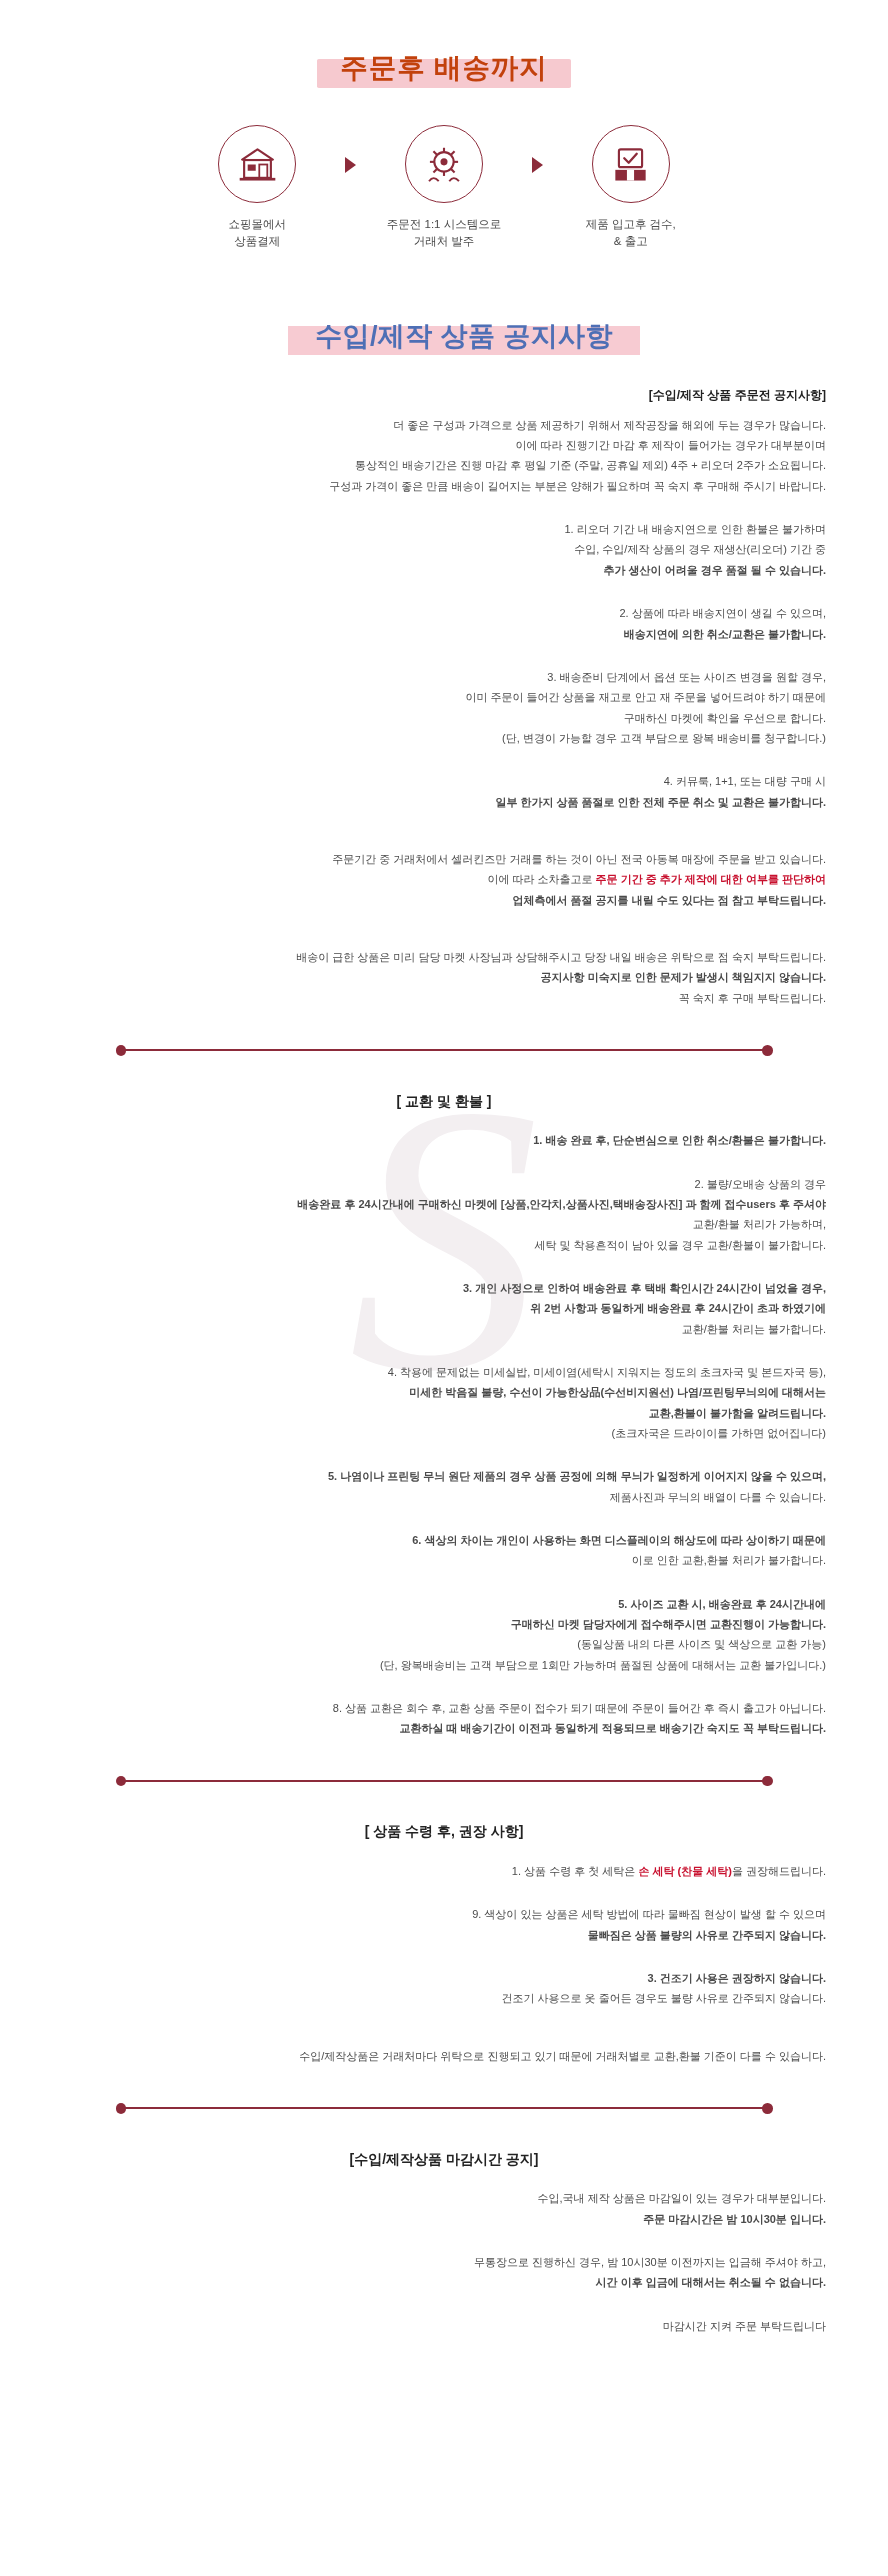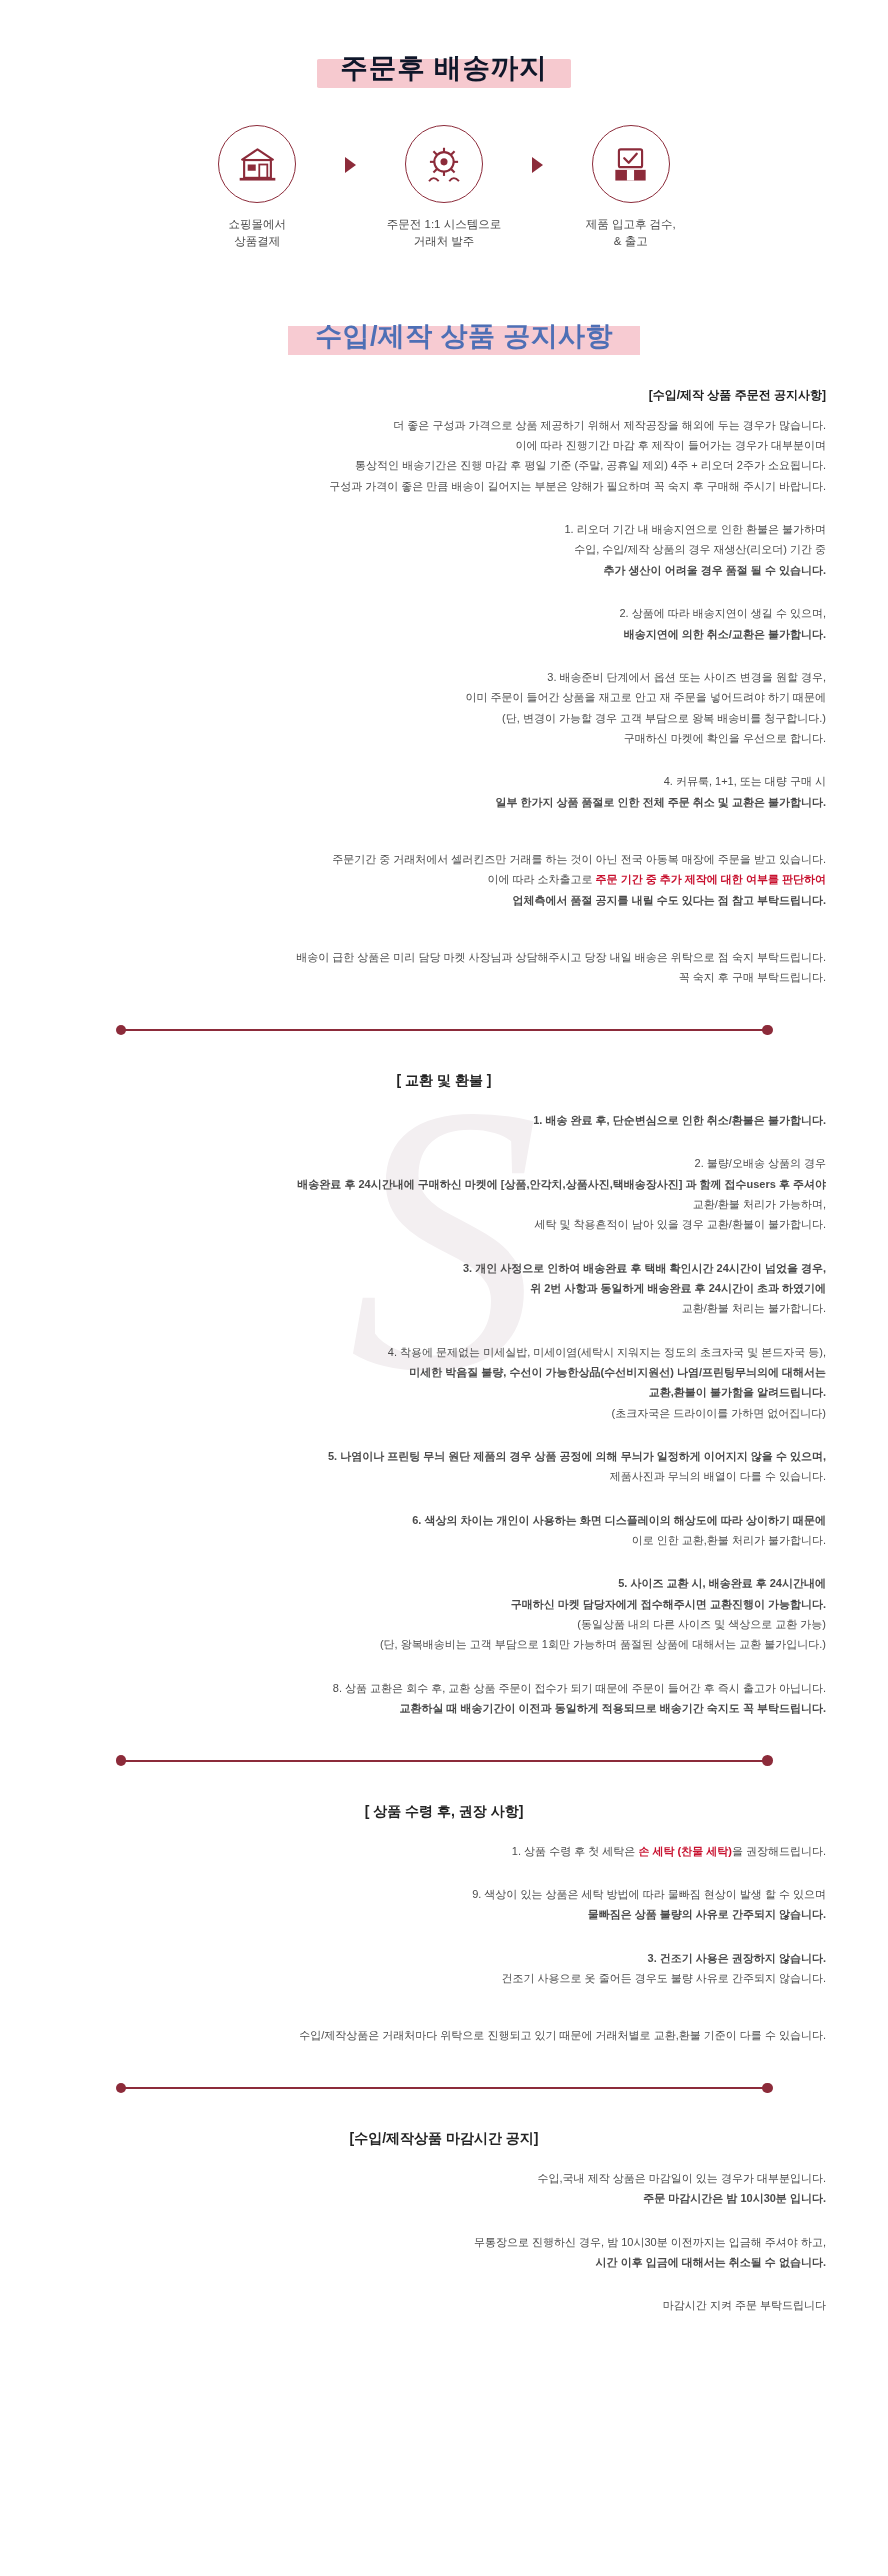--- a/index.html
+++ b/index.html
@@ -27,21 +27,21 @@
     text-align: center;
     margin-top: 19.5px;
     margin-bottom: 9px;
   }
   .banner-title {
     display: inline-block;
     position: relative;
     font-size: 27.5px;
     font-weight: bold;
     letter-spacing: 0.9px;
-    color: #0f172a;
+    color: #c2410c;
     padding: 3.6px 23px 5.3px 23px;
   }
   .banner-title .hl {
     position: absolute;
     left: 0;
     right: 0;
     top: 12.4px;
     bottom: 3.6px;
     background: #f6c9cf;
     z-index: 0;
@@ -284,22 +284,22 @@
     </div>
 
     <div class="block">
       <p>2. 상품에 따라 배송지연이 생길 수 있으며,</p>
       <p class="red">배송지연에 의한 취소/교환은 불가합니다.</p>
     </div>
 
     <div class="block">
       <p>3. 배송준비 단계에서 옵션 또는 사이즈 변경을 원할 경우,</p>
       <p>이미 주문이 들어간 상품을 재고로 안고 재 주문을 넣어드려야 하기 때문에</p>
+      <p>구매하신 마켓에 확인을 우선으로 합니다.</p>
       <p>(단, 변경이 가능할 경우 고객 부담으로 왕복 배송비를 청구합니다.)</p>
-      <p>구매하신 마켓에 확인을 우선으로 합니다.</p>
     </div>
 
     <div class="block">
       <p>4. 커뮤룩, 1+1, 또는 대량 구매 시</p>
       <p class="red">일부 한가지 상품 품절로 인한 전체 주문 취소 및 교환은 불가합니다.</p>
     </div>
 
     <div class="gap"></div>
 
     <div class="block">
@@ -307,20 +307,21 @@
       <p>
         <span>이에 따라 소차출고로 </span><span class="red">주문 기간 중 추가 제작에 대한 여부를 판단하여</span>
       </p>
       <p class="red">업체측에서 품절 공지를 내릴 수도 있다는 점 참고 부탁드립니다.</p>
     </div>
 
     <div class="gap"></div>
 
     <div class="block">
       <p>배송이 급한 상품은 미리 담당 마켓 사장님과 상담해주시고 당장 내일 배송은 위탁으로 점 숙지 부탁드립니다.</p>
+      <p class="red">공지사항 미숙지로 인한 문제가 발생시 책임지지 않습니다.</p>
       <p>꼭 숙지 후 구매 부탁드립니다.</p>
     </div>
 
   </div>
 
   <div class="divider">
     <div class="dot l"></div>
     <div class="line"></div>
     <div class="dot r"></div>
   </div>

